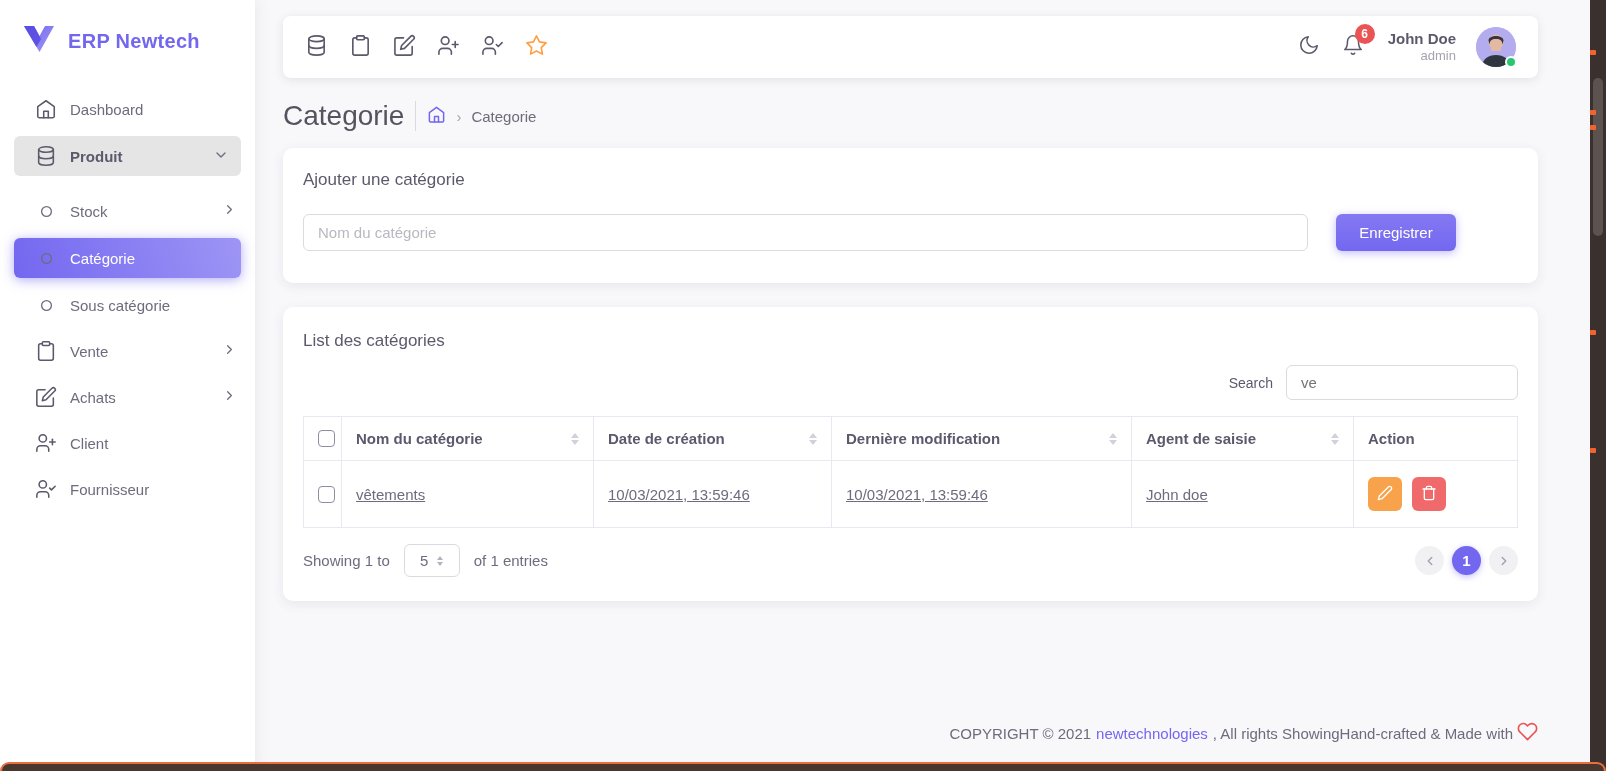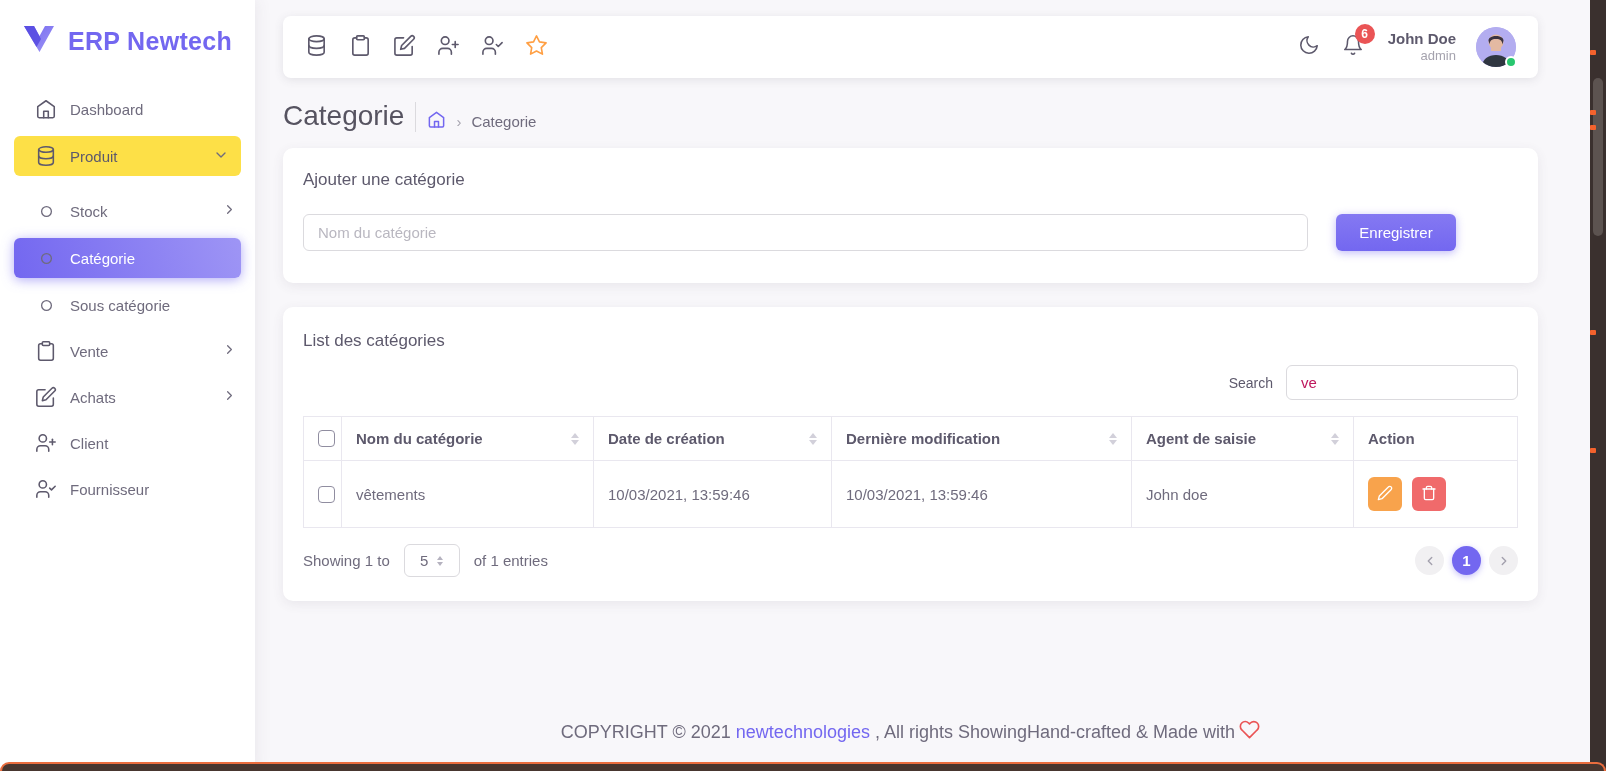--- a/index.html
+++ b/index.html
@@ -6,71 +6,71 @@
   html,body { width:1606px; height:771px; }
   body {
     font-family:"Liberation Sans", sans-serif;
     background:#f8f7fa; color:#5d596c; overflow:hidden;
   }
   .app { display:flex; height:100%; position:relative; }
 
   
   .sidebar { width:255px; min-width:255px; background:#fff; box-shadow:0 0 16px rgba(75,70,92,.1); padding-top:18px; z-index:3; }
   .brand { display:flex; align-items:center; gap:12px; padding:6px 0 6px 22px; }
-  .brand-name { font-size:25px; font-weight:700; color:#7367f0; letter-spacing:.3px; }
+  .brand-name { font-size:20px; font-weight:700; color:#7367f0; letter-spacing:.3px; }
   .menu { margin-top:26px; display:flex; flex-direction:column; gap:8px; }
   .menu-item { display:flex; align-items:center; height:38px; padding:0 18px 0 34px; color:#6f6b7d; font-size:15px; cursor:pointer; }
   .menu-item .mi-icon { width:24px; display:flex; justify-content:center; color:#5d596c; }
   .menu-item .mi-label { margin-left:12px; flex:1; }
   .menu-item .mi-chevron { color:#6f6b7d; font-size:18px; line-height:1; }
   .menu-item.boxed { margin:0 14px; padding:0 12px 0 20px; border-radius:6px; height:40px; }
-  .menu-item.produit { background:#fde047; color:#5d596c; }
+  .menu-item.produit { background:#e5e5e5; color:#5d596c;font-weight:bold; }
   .menu-item.active { background:linear-gradient(72deg,#7367f0,#9e95f5); color:#fff; box-shadow:0 2px 12px rgba(115,103,240,.55); }
   .menu-item.active .mi-icon, .menu-item.active .mi-chevron { color:#fff; }
   .menu-item.sub .mi-icon { color:#6f6b7d; }
 
   
   .main { flex:1; display:flex; flex-direction:column; padding:0 68px 0 28px; min-width:0; }
 
   .nav-card { height:62px; background:#fff; border-radius:8px; margin-top:16px; box-shadow:0 2px 10px rgba(75,70,92,.12); display:flex; align-items:center; padding:0 22px; }
   .shortcuts { display:flex; align-items:center; gap:21px; color:#5d596c; }
   .nav-right { margin-left:auto; display:flex; align-items:center; gap:20px; color:#5d596c; }
   .bell-wrap { position:relative; margin-left:2px; }
   .badge { position:absolute; top:-10px; right:-11px; background:#ea5455; color:#fff; min-width:20px; height:20px; border-radius:50%; font-size:12px; font-weight:700; display:flex; align-items:center; justify-content:center; }
   .user-meta { text-align:right; line-height:1.25; margin-left:4px; }
   .user-name { font-weight:700; font-size:15px; color:#5d596c; }
   .user-role { font-size:13px; color:#a5a3ae; }
   .avatar { width:40px; height:40px; border-radius:50%; background:#b3adf0; position:relative; flex:none; }
   .avatar svg { border-radius:50%; display:block; }
   .status-dot { position:absolute; right:-1px; bottom:-1px; width:12px; height:12px; border-radius:50%; background:#28c76f; border:2px solid #fff; }
 
-  .page-head { display:flex; align-items:flex-end; margin-top:22px; gap:11px; }
+  .page-head { display:flex; align-items:center; margin-top:22px; gap:11px; }
   .page-title { font-size:28px; font-weight:500; color:#565360; }
   .v-divider { width:1px; height:30px; background:#dbdade; }
   .breadcrumb { display:flex; align-items:center; gap:10px; color:#6f6b7d; font-size:15px; }
   .crumb-sep { color:#a5a3ae; font-size:15px; }
 
   .card { background:#fff; border-radius:10px; box-shadow:0 3px 12px rgba(75,70,92,.09); }
   .card-title { font-size:17px; font-weight:500; color:#5d596c; }
 
   .card.add { margin-top:16px; padding:22px 20px 32px; }
   .add-form { margin-top:24px; display:flex; align-items:center; }
   .text-input { width:1005px; height:37px; border:1px solid #dbdade; border-radius:6px; padding:0 14px; font-size:15px; color:#6f6b7d; outline:none; font-family:inherit; background:#fff; }
   .text-input::placeholder { color:#b9b7c0; }
   .btn-primary { margin-left:28px; width:120px; height:37px; background:linear-gradient(#8579f2,#7367f0); color:#fff; border:none; border-radius:6px; font-size:15px; font-family:inherit; box-shadow:0 2px 8px rgba(115,103,240,.45); cursor:pointer; }
 
   .card.list { margin-top:24px; padding:24px 20px 24px; }
   .search-row { display:flex; justify-content:flex-end; align-items:center; margin-top:14px; gap:13px; }
   .search-label { font-size:14px; color:#5d596c; }
-  .search-input { width:232px; height:35px; border:1px solid #dbdade; border-radius:6px; padding:0 14px; font-size:15px; color:#be185d; outline:none; font-family:inherit; }
+  .search-input { width:232px; height:35px; border:1px solid #dbdade; border-radius:6px; padding:0 14px; font-size:15px; color:#737373; outline:none; font-family:inherit; }
 
   table { width:100%; border-collapse:collapse; margin-top:16px; font-size:15px; table-layout:fixed; }
   th, td { border:1px solid #e9e7ef; }
   th { text-align:left; font-weight:700; color:#5d596c; padding:12px 14px; height:44px; }
-  td { padding:14px 14px; height:67px; color:#6f6b7d; vertical-align:middle; }
+  td { padding:14px 14px; height:67px; color:#6f6b7d; vertical-align:middle;text-decoration:underline; }
   .th-inner { display:flex; align-items:center; justify-content:space-between; gap:6px; }
   .sort-icon { display:flex; flex-direction:column; gap:2px; }
   .sort-icon span { width:0; height:0; border-left:4px solid transparent; border-right:4px solid transparent; }
   .sort-up { border-bottom:5px solid #d2d0da; }
   .sort-down { border-top:5px solid #d2d0da; }
   .checkbox { width:17px; height:17px; border:1.6px solid #908da0; border-radius:4px; background:#fff; cursor:pointer; margin:0 auto; }
   .actions { display:flex; gap:10px; }
   .icon-btn { width:34px; height:34px; border:none; border-radius:6px; display:inline-flex; align-items:center; justify-content:center; cursor:pointer; color:#fff; }
   .icon-btn.edit { background:#f8a34c; }
   .icon-btn.delete { background:#f06a6b; }
@@ -78,21 +78,21 @@
   .table-footer { display:flex; align-items:center; margin-top:16px; }
   .showing { display:flex; align-items:center; gap:14px; font-size:15px; color:#6f6b7d; }
   .page-size-box { width:56px; height:33px; border:1px solid #dbdade; border-radius:6px; display:flex; align-items:center; justify-content:center; gap:9px; color:#6f6b7d; cursor:pointer; }
   .mini-sort span { display:block; width:0; height:0; border-left:3.5px solid transparent; border-right:3.5px solid transparent; }
   .mini-sort .u { border-bottom:4px solid #b5b2bf; margin-bottom:2px; }
   .mini-sort .d { border-top:4px solid #b5b2bf; }
   .pager { margin-left:auto; display:flex; align-items:center; gap:8px; }
   .page-circle { width:29px; height:29px; border-radius:50%; background:#f1f0f2; color:#a3a0ad; display:flex; align-items:center; justify-content:center; font-size:16px; cursor:pointer; border:none; font-family:inherit; }
   .page-circle.active { background:#7367f0; color:#fff; font-weight:600; font-size:15px; box-shadow:0 2px 6px rgba(115,103,240,.4); }
 
-  .footer { margin-top:auto; display:flex; align-items:center; justify-content:center; padding-bottom:26px; font-size:18px; color:#6f6b7d; }
+  .footer { margin-top:auto; display:flex; align-items:center; justify-content:flex-end; padding-bottom:26px; font-size:15px; color:#6f6b7d; }
   .footer-left { display:flex; align-items:center; gap:5px; }
   .footer-link { color:#7367f0; text-decoration:none; cursor:pointer; }
   .made { display:flex; align-items:center; gap:4px; }
 
   
   .win-scroll { position:fixed; top:0; right:0; width:16px; height:771px; background:#3a302e; z-index:10; }
   .win-scroll .thumb { position:absolute; top:78px; left:3px; width:10px; height:158px; background:#5c5350; border-radius:5px; }
   .win-scroll .dot { position:absolute; left:0; width:6px; height:5px; background:#f4622d; border-radius:1px; }
   .win-bottom { position:fixed; left:0; right:0; bottom:0; height:9px; background:#48362f; border:2px solid #ea6d3e; border-bottom:none; border-radius:9px 9px 0 0; z-index:11; }
 </style>

